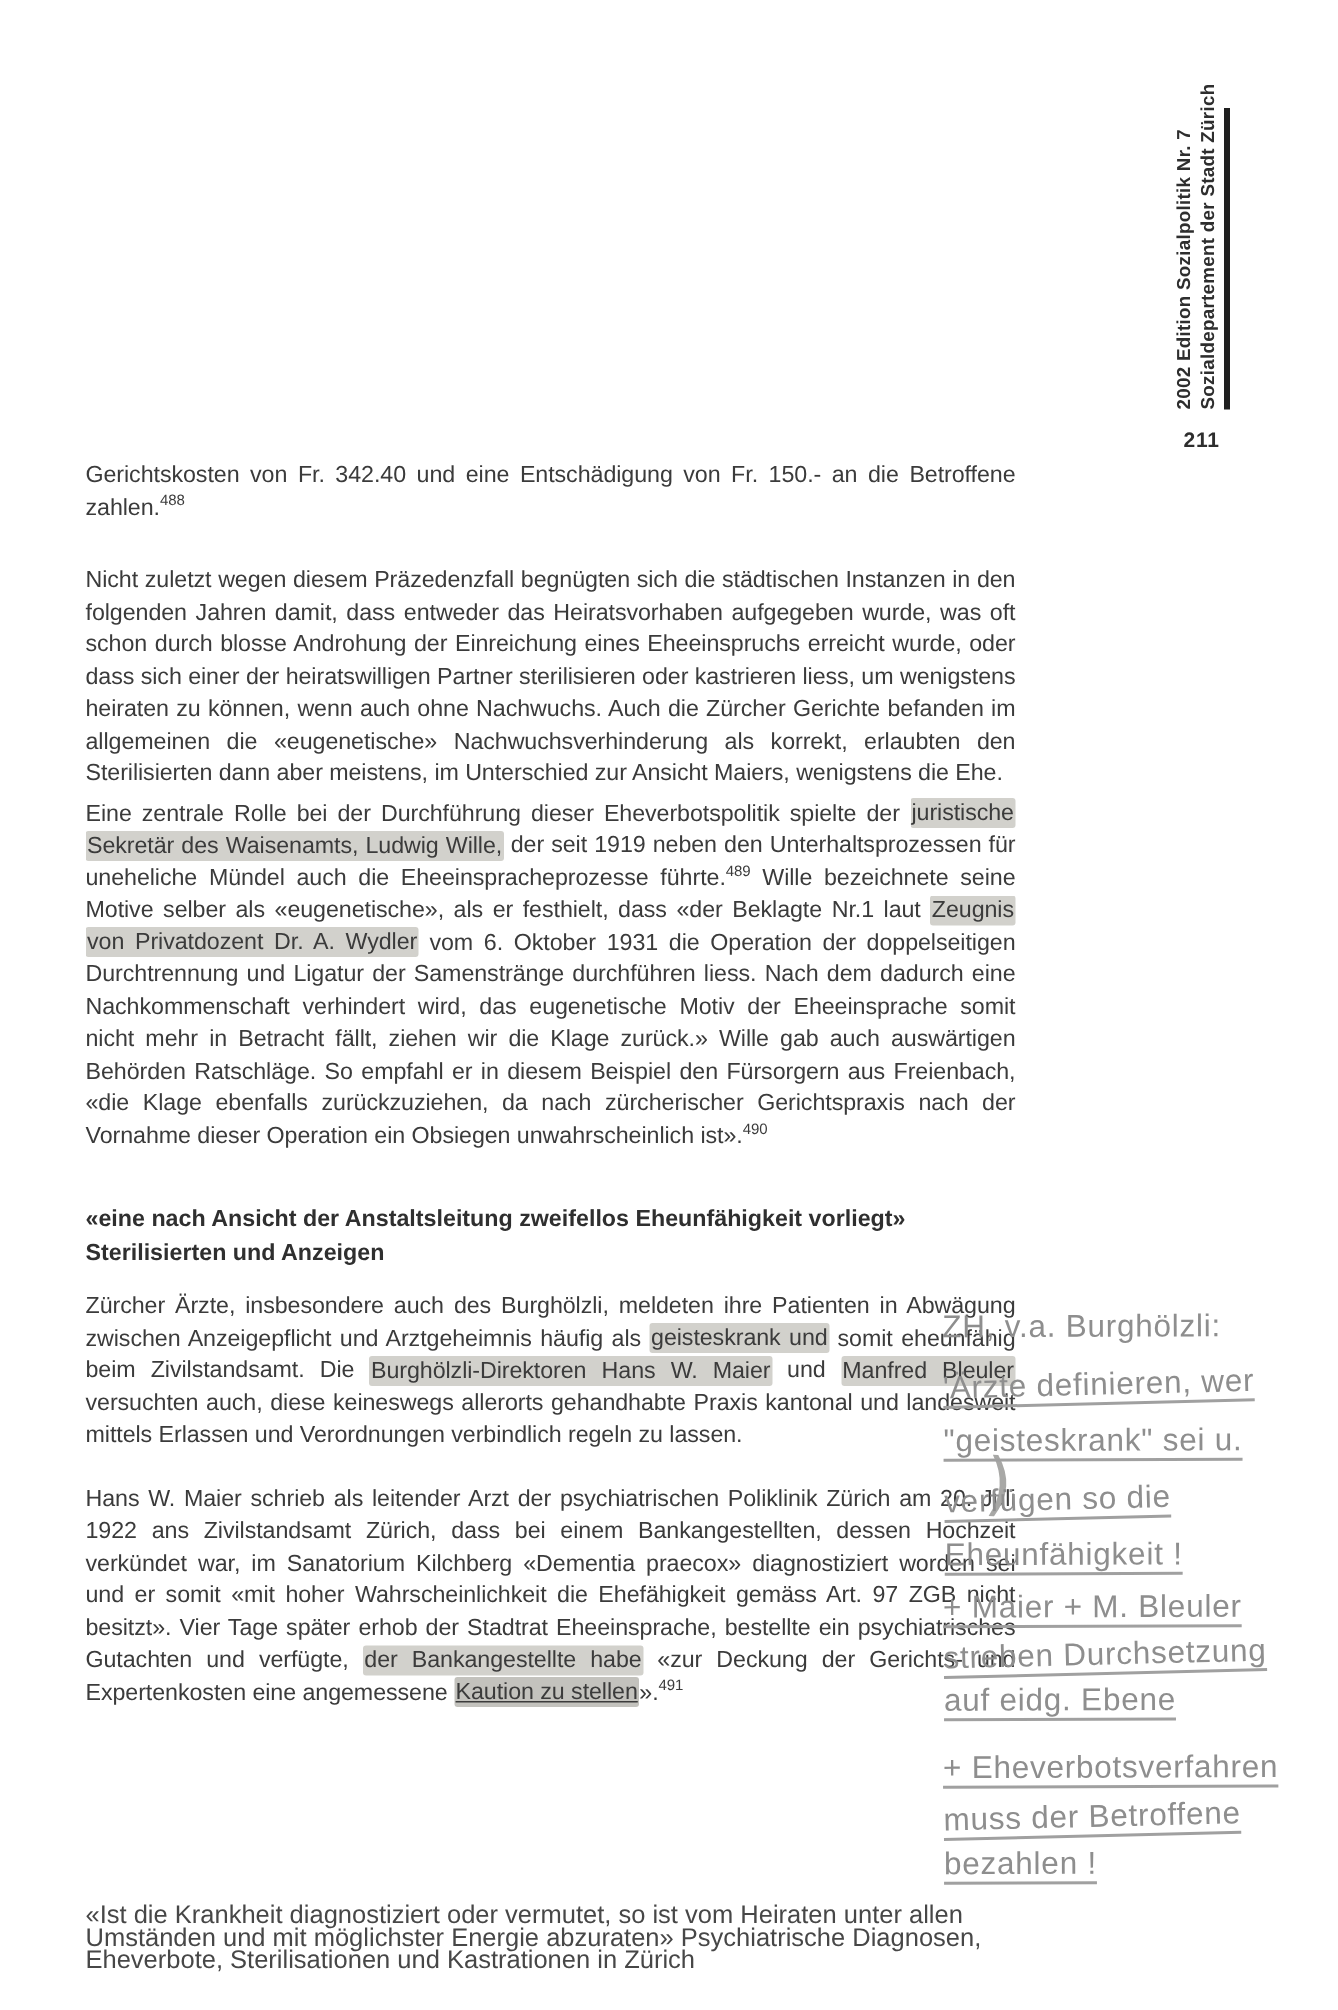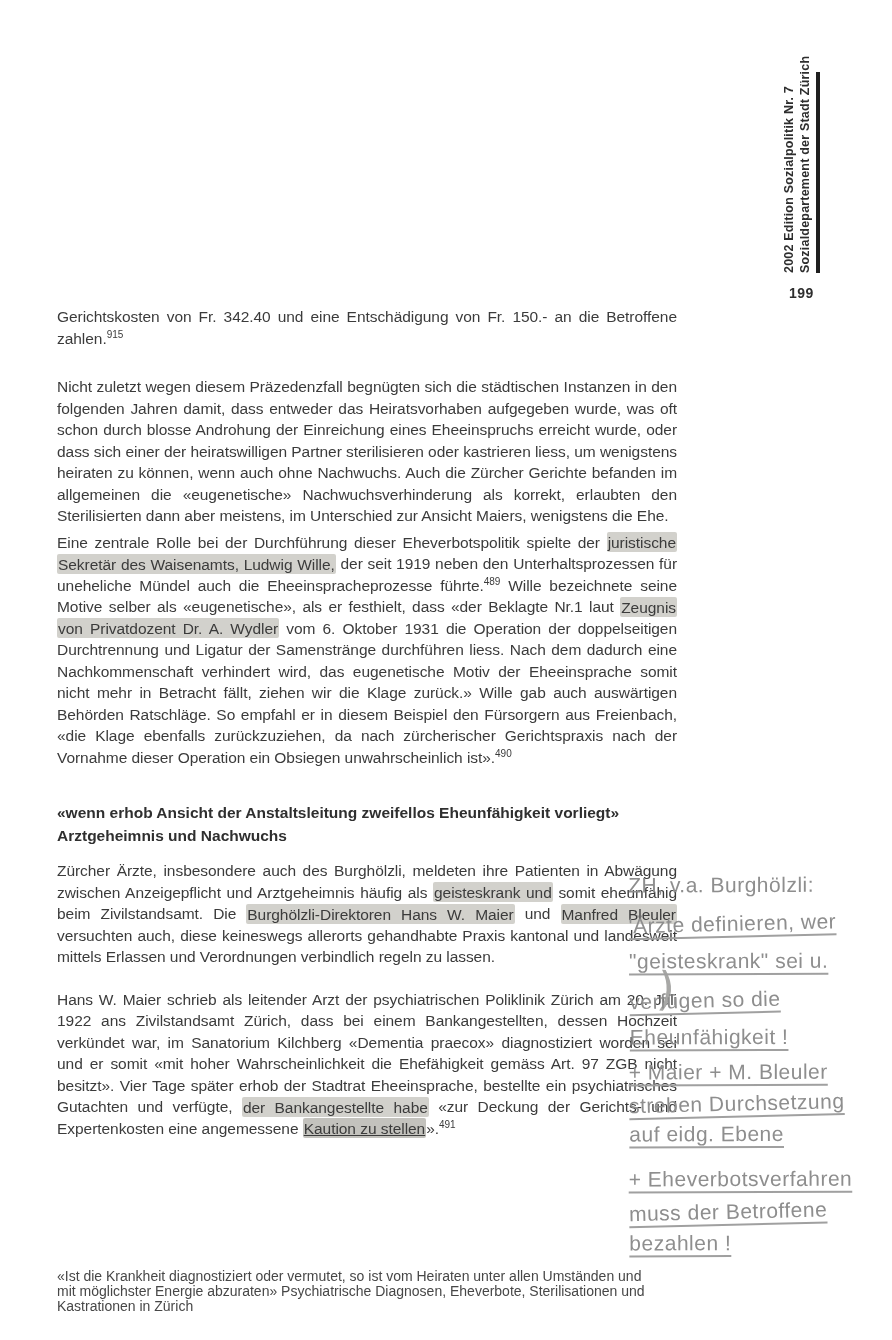--- a/index.html
+++ b/index.html
@@ -74,21 +74,21 @@
     font-size:15.5px;
     font-weight:bold;
     line-height:23px;
     color:#2f2f2f;
   }
   .heading .hline1{max-width:600px;}
   .footnote{
     position:absolute;
     left:57px;top:1269px;
     width:600px;
-    font-size:14px;
+    font-size:17px;
     line-height:15px;
     color:#474747;
   }
   
   .note{
     position:absolute;
     left:629px;
     width:270px;
     color:var(--pencil);
     font-size:21px;
@@ -119,29 +119,29 @@
 </head>
 <body>
 
 <div class="page">
 
   <div class="rot-text">
     <div>2002 Edition Sozialpolitik Nr. 7</div>
     <div>Sozialdepartement der Stadt Zürich</div>
   </div>
   <div class="vrule"></div>
-  <div class="pagenum">199</div>
+  <div class="pagenum">211</div>
 
   <div class="main">
-    <p class="para gap-after-p1"><span>Gerichtskosten von Fr. 342.40 und eine Entschädigung von Fr. 150.- an die Betroffene zahlen.</span><sup>915</sup></p>
+    <p class="para gap-after-p1"><span>Gerichtskosten von Fr. 342.40 und eine Entschädigung von Fr. 150.- an die Betroffene zahlen.</span><sup>488</sup></p>
     <p class="para gap-after-p2"><span>Nicht zuletzt wegen diesem Präzedenzfall begnügten sich die städtischen Instanzen in den folgenden Jahren damit, dass entweder das Heiratsvorhaben aufgegeben wurde, was oft schon durch blosse Androhung der Einreichung eines Eheeinspruchs erreicht wurde, oder dass sich einer der heiratswilligen Partner sterilisieren oder kastrieren liess, um wenigstens heiraten zu können, wenn auch ohne Nachwuchs. Auch die Zürcher Gerichte befanden im allgemeinen die «eugenetische» Nachwuchsverhinderung als korrekt, erlaubten den Sterilisierten dann aber meistens, im Unterschied zur Ansicht Maiers, wenigstens die Ehe.</span></p>
     <p class="para gap-after-p3"><span>Eine zentrale Rolle bei der Durchführung dieser Eheverbotspolitik spielte der </span><span class="hl">juristische Sekretär des Waisenamts, Ludwig Wille,</span><span> der seit 1919 neben den Unterhaltsprozessen für uneheliche Mündel auch die Eheeinspracheprozesse führte.</span><sup>489</sup><span> Wille bezeichnete seine Motive selber als «eugenetische», als er festhielt, dass «der Beklagte Nr.1 laut </span><span class="hl">Zeugnis von Privatdozent Dr. A. Wydler</span><span> vom 6. Oktober 1931 die Operation der doppelseitigen Durchtrennung und Ligatur der Samenstränge durchführen liess. Nach dem dadurch eine Nachkommenschaft verhindert wird, das eugenetische Motiv der Eheeinsprache somit nicht mehr in Betracht fällt, ziehen wir die Klage zurück.» Wille gab auch auswärtigen Behörden Ratschläge. So empfahl er in diesem Beispiel den Fürsorgern aus Freienbach, «die Klage ebenfalls zurückzuziehen, da nach zürcherischer Gerichtspraxis nach der Vornahme dieser Operation ein Obsiegen unwahrscheinlich ist».</span><sup>490</sup></p>
     <div class="heading">
-      <div class="hline1">«wenn erhob Ansicht der Anstaltsleitung zweifellos Eheunfähigkeit vorliegt»</div>
-      <div class="hline2">Arztgeheimnis und Nachwuchs</div>
+      <div class="hline1">«eine nach Ansicht der Anstaltsleitung zweifellos Eheunfähigkeit vorliegt»</div>
+      <div class="hline2">Sterilisierten und Anzeigen</div>
     </div>
     <p class="para"><span>Zürcher Ärzte, insbesondere auch des Burghölzli, meldeten ihre Patienten in Abwägung zwischen Anzeigepflicht und Arztgeheimnis häufig als </span><span class="hl">geisteskrank und</span><span> somit eheunfähig beim Zivilstandsamt. Die </span><span class="hl">Burghölzli-Direktoren Hans W. Maier</span><span> und </span><span class="hl">Manfred Bleuler</span><span> versuchten auch, diese keineswegs allerorts gehandhabte Praxis kantonal und landesweit mittels Erlassen und Verordnungen verbindlich regeln zu lassen.</span></p>
     <p class="para"><span>Hans W. Maier schrieb als leitender Arzt der psychiatrischen Poliklinik Zürich am 20. Juli 1922 ans Zivilstandsamt Zürich, dass bei einem Bankangestellten, dessen Hochzeit verkündet war, im Sanatorium Kilchberg «Dementia praecox» diagnostiziert worden sei und er somit «mit hoher Wahrscheinlichkeit die Ehefähigkeit gemäss Art. 97 ZGB nicht besitzt». Vier Tage später erhob der Stadtrat Eheeinsprache, bestellte ein psychiatrisches Gutachten und verfügte, </span><span class="hl">der Bankangestellte habe</span><span> «zur Deckung der Gerichts- und Expertenkosten eine angemessene </span><span class="hl hl-dark">Kaution zu stellen</span><span>».</span><sup>491</sup></p>
   </div>
 
   <div class="footnote">«Ist die Krankheit diagnostiziert oder vermutet, so ist vom Heiraten unter allen Umständen und mit möglichster Energie abzuraten» Psychiatrische Diagnosen, Eheverbote, Sterilisationen und Kastrationen in Zürich</div>
 
   <div class="paren-mark">)</div>
 
   <div class="note note-1">

